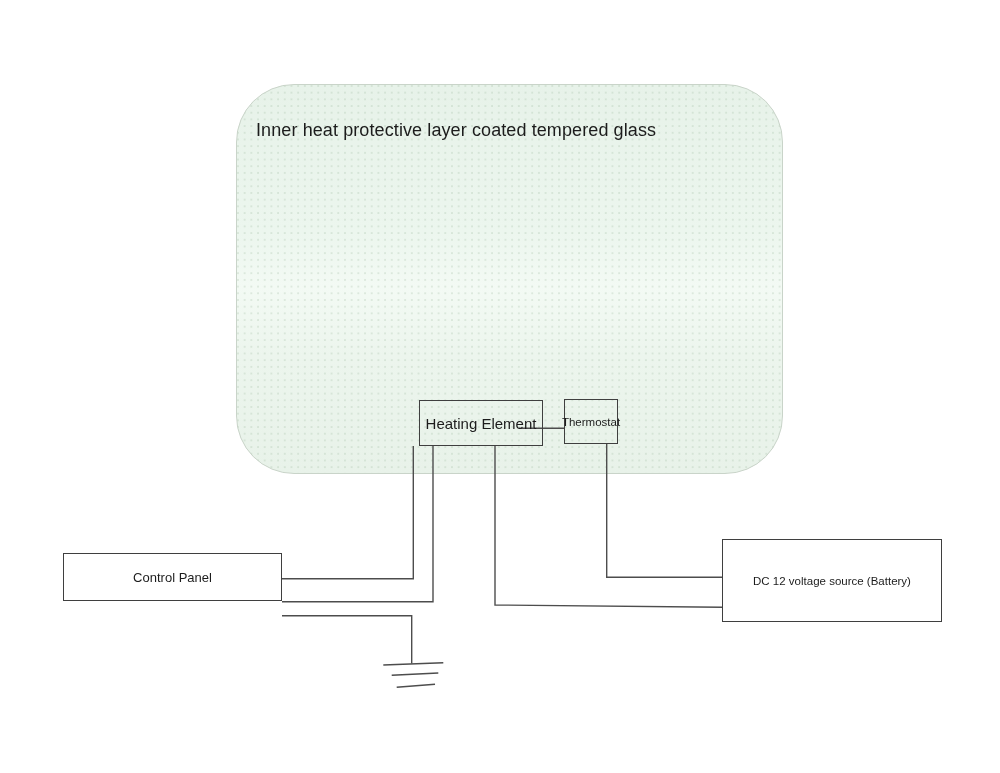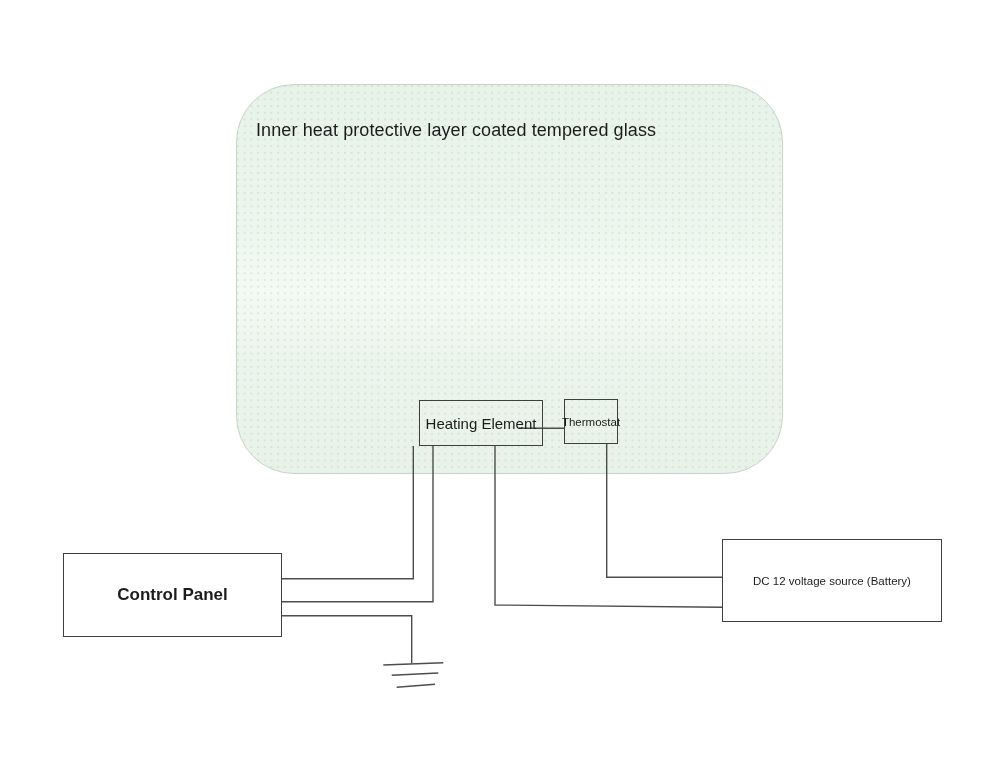--- a/index.html
+++ b/index.html
@@ -63,24 +63,23 @@
     left: 564px;
     top: 399px;
     width: 54px;
     height: 45px;
     font-size: 11.5px;
   }
   .control-panel {
     left: 63px;
     top: 553px;
     width: 219px;
-    height: 84px;
-    font-size: 17px;
+    height: 48px;
+    font-size: 13px;
     background: #ffffff;
-    font-weight: bold;
   }
   .battery {
     left: 722px;
     top: 539px;
     width: 220px;
     height: 83px;
     font-size: 11.5px;
     background: #ffffff;
   }
   .wires-svg {

